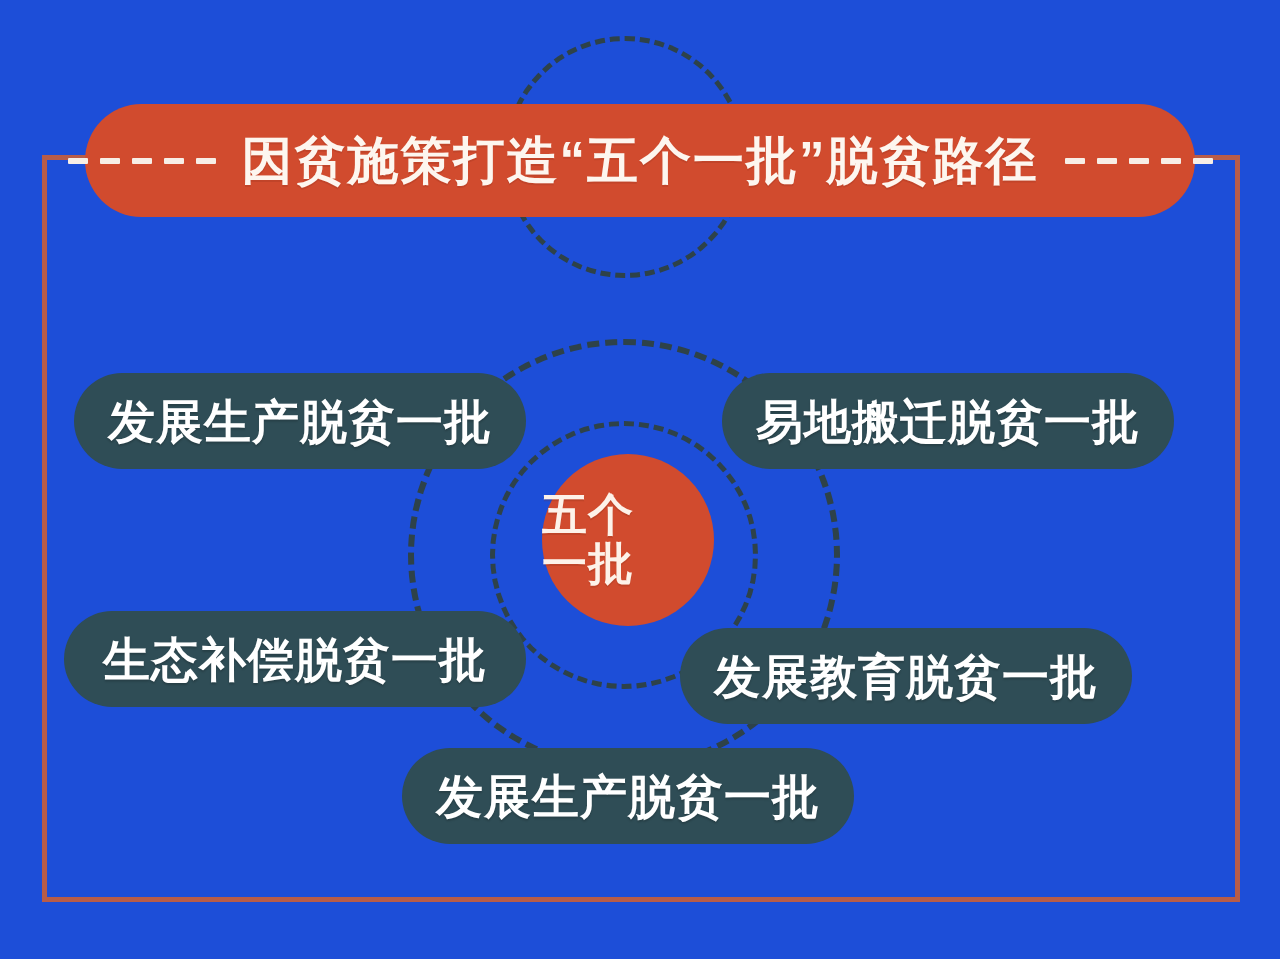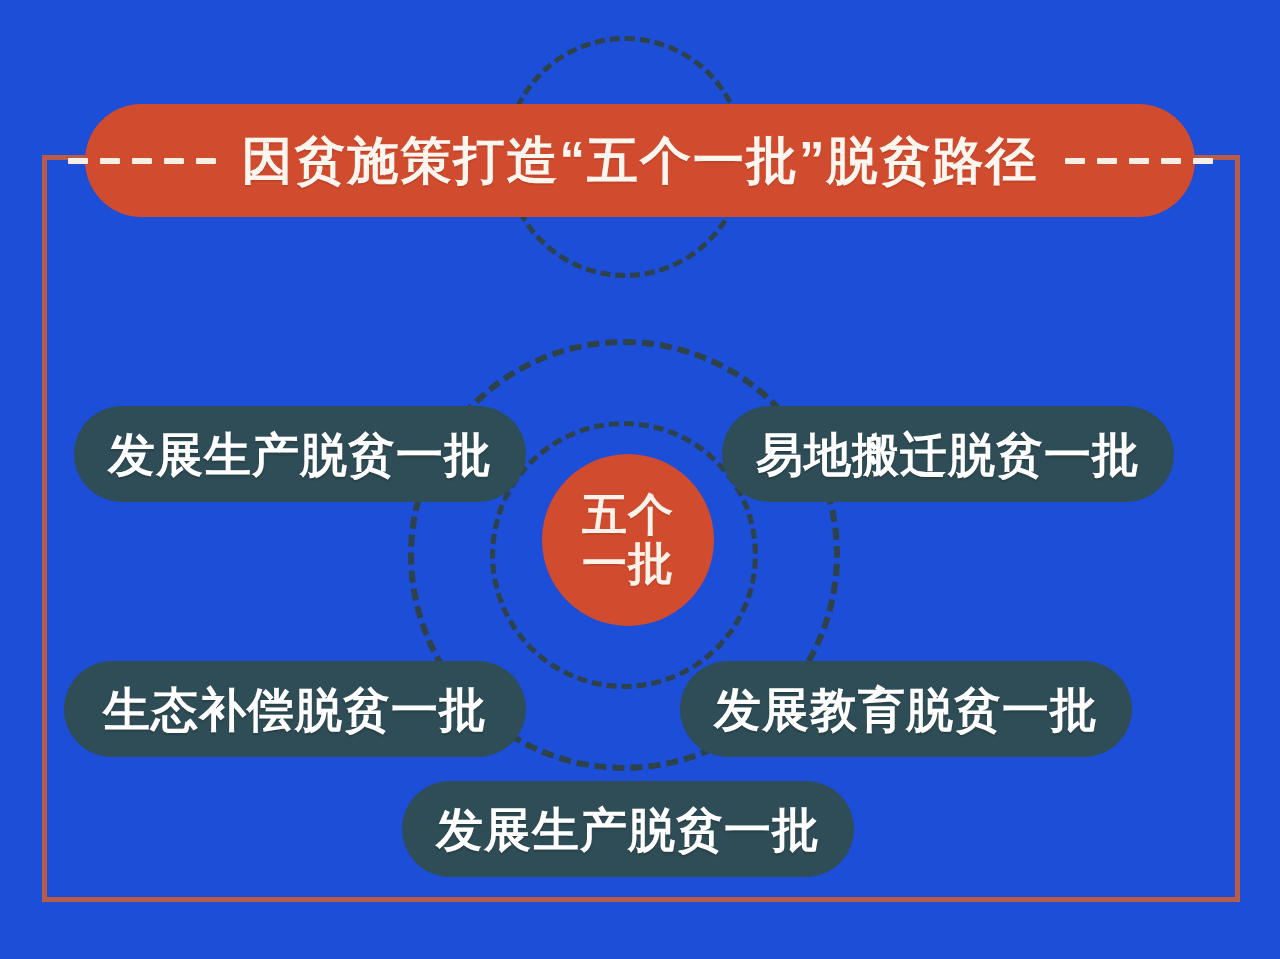--- a/index.html
+++ b/index.html
@@ -104,21 +104,21 @@
   .center-circle {
     position: absolute;
     left: 542px;
     top: 454px;
     width: 172px;
     height: 172px;
     border-radius: 50%;
     background: #d14b2e;
     display: flex;
     flex-direction: column;
-    align-items: center;
+    align-items: flex-start;
     justify-content: center;
   }
   .center-circle .cc-line {
     color: #fdf2e9;
     font-size: 45px;
     font-weight: bold;
     line-height: 1.08;
     letter-spacing: 1px;
     text-shadow: 0 2px 0 rgba(120,40,20,0.2);
   }
@@ -126,34 +126,33 @@
   
   .pill {
     position: absolute;
     background: #2f4d56;
     border-radius: 48px;
     display: flex;
     align-items: center;
     justify-content: center;
     box-sizing: border-box;
     padding: 0 28px;
-    margin-top: 33px;
   }
   .pill span {
     color: #ffffff;
     font-size: 47px;
     font-weight: bold;
     letter-spacing: 1px;
     white-space: nowrap;
     line-height: 1;
     text-shadow: 0 2px 2px rgba(0,0,0,0.18);
   }
   .pill-tl { left: 74px;  top: 373px; width: 452px; height: 96px; }
   .pill-tr { left: 722px; top: 373px; width: 452px; height: 96px; align-items: center; }
-  .pill-bl { left: 64px;  top: 628px; width: 462px; height: 96px; }
+  .pill-bl { left: 64px;  top: 611px; width: 462px; height: 96px; }
   .pill-br { left: 680px; top: 628px; width: 452px; height: 96px; justify-content: center; }
   .pill-bc { left: 402px; top: 748px; width: 452px; height: 96px; }
 </style>
 </head>
 <body>
 
 <div id="canvas">
 
   <div class="frame"></div>
 

